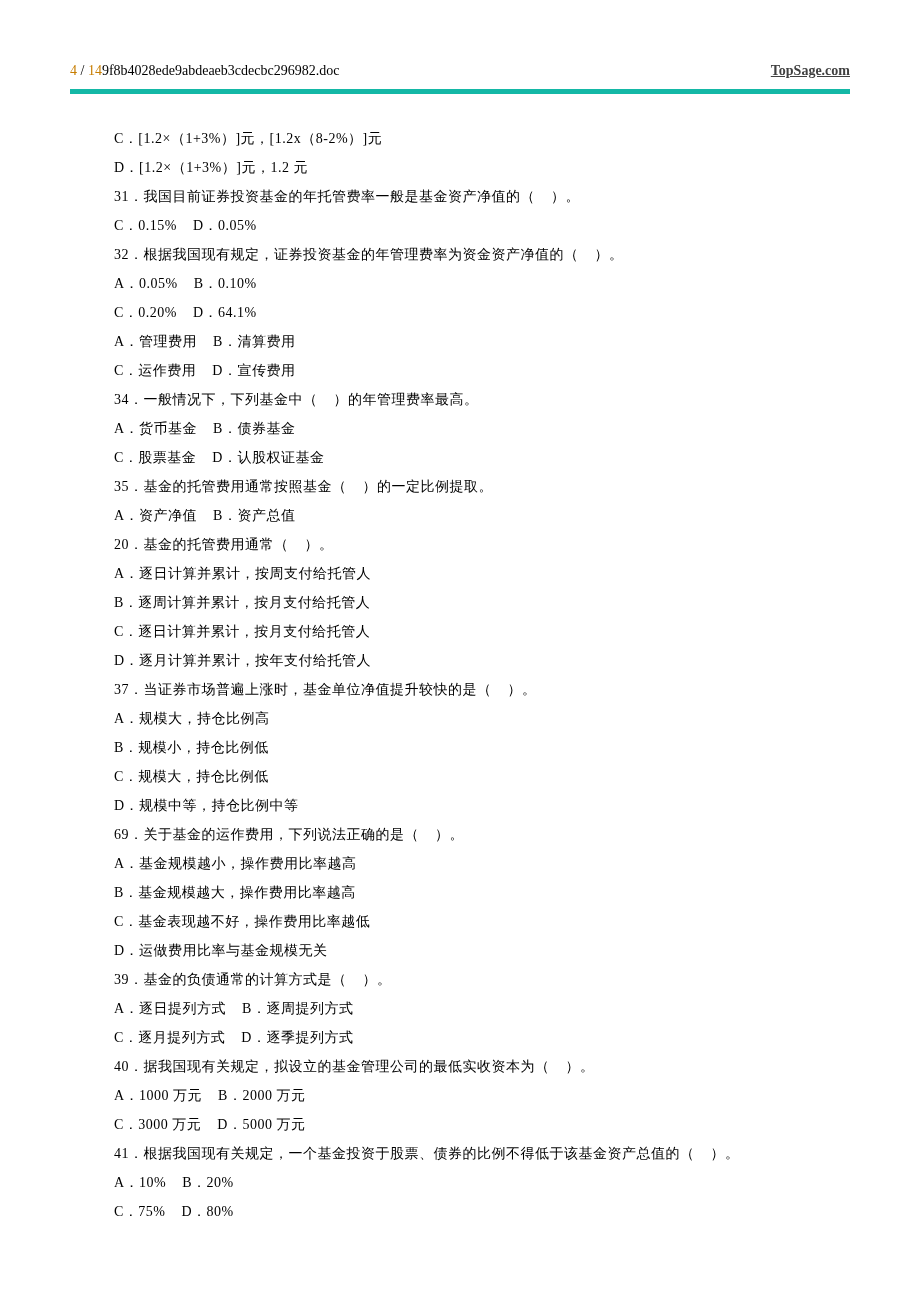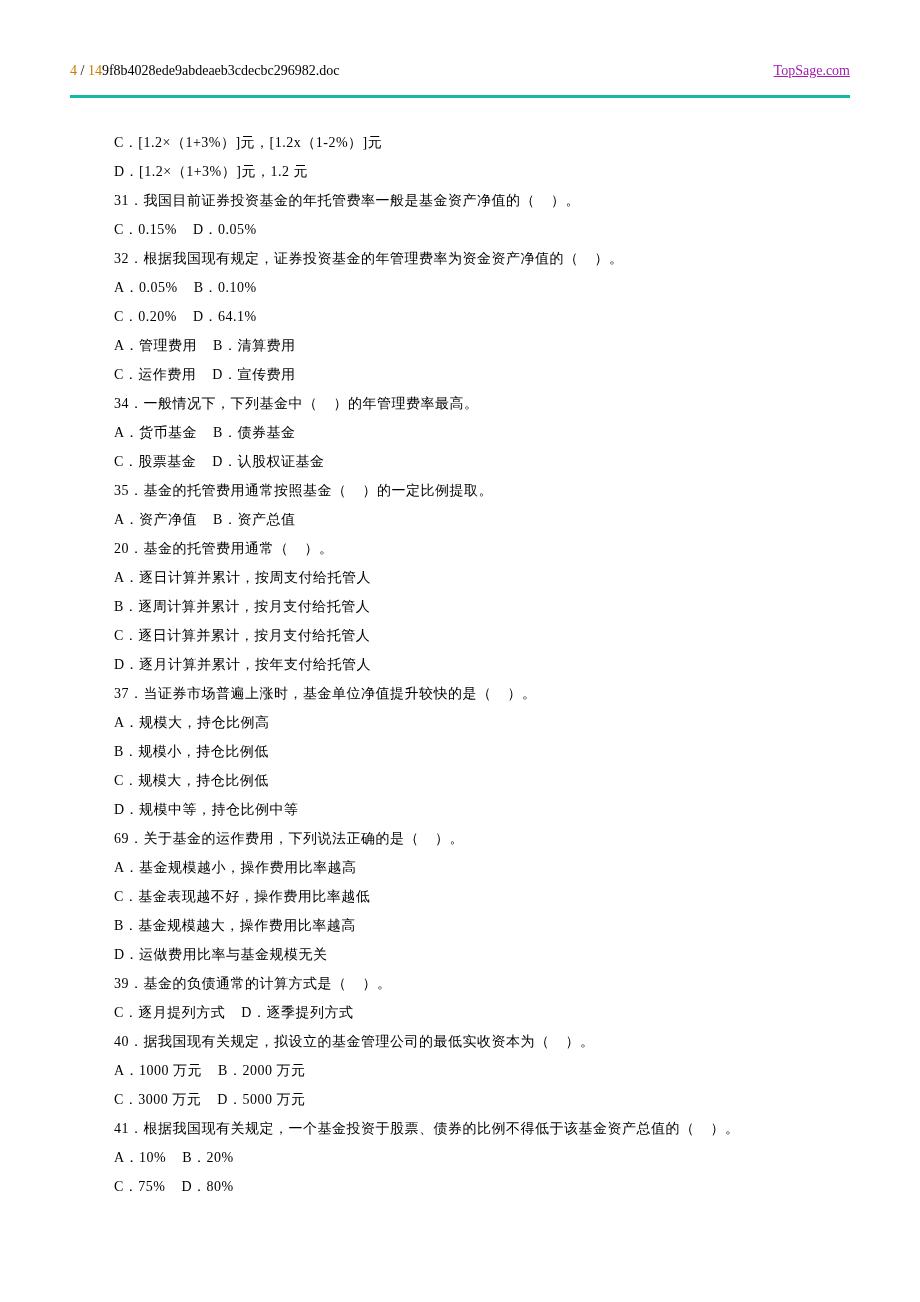--- a/index.html
+++ b/index.html
@@ -14,29 +14,29 @@
   .page {
     width: 920px;
     margin: 0 auto;
     padding: 60px 70px 40px 70px;
     box-sizing: border-box;
   }
   .header {
     display: flex;
     justify-content: space-between;
     align-items: baseline;
-    border-bottom: 3px solid #14b8a6;
-    padding-bottom: 14px;
+    border-bottom: 5px solid #14b8a6;
+    padding-bottom: 8px;
     margin-bottom: 30px;
     font-size: 14px;
   }
   .header .left { color: #c77d00; }
   .header .left .sep { color: #000; }
   .header .center { color: #000; text-align: left; flex: 1; }
-  .header .right { color: #a21caf; text-decoration: underline; }
+  .header .right { color: #404040; text-decoration: underline; font-weight: bold; }
   .content {
     padding-left: 44px;
   }
   .line {
     margin: 0;
     padding: 4px 0;
     white-space: pre-wrap;
     letter-spacing: 0.5px;
   }
 </style>
@@ -47,21 +47,21 @@
 
   <div class="header">
     <span class="left">
       <span>4</span><span class="sep"> / </span><span>14</span>
     </span>
     <span class="center">9f8b4028ede9abdeaeb3cdecbc296982.doc</span>
     <a class="right">TopSage.com</a>
   </div>
 
   <div class="content">
-    <p class="line">C．[1.2×（1+3%）]元，[1.2x（1-2%）]元</p>
+    <p class="line">C．[1.2×（1+3%）]元，[1.2x（8-2%）]元</p>
     <p class="line">D．[1.2×（1+3%）]元，1.2 元</p>
     <p class="line">31．我国目前证券投资基金的年托管费率一般是基金资产净值的（    ）。</p>
     <p class="line">C．0.15%    D．0.05%</p>
     <p class="line">32．根据我国现有规定，证券投资基金的年管理费率为资金资产净值的（    ）。</p>
     <p class="line">A．0.05%    B．0.10%</p>
     <p class="line">C．0.20%    D．64.1%</p>
     <p class="line">A．管理费用    B．清算费用</p>
     <p class="line">C．运作费用    D．宣传费用</p>
     <p class="line">34．一般情况下，下列基金中（    ）的年管理费率最高。</p>
     <p class="line">A．货币基金    B．债券基金</p>
@@ -73,24 +73,25 @@
     <p class="line">B．逐周计算并累计，按月支付给托管人</p>
     <p class="line">C．逐日计算并累计，按月支付给托管人</p>
     <p class="line">D．逐月计算并累计，按年支付给托管人</p>
     <p class="line">37．当证券市场普遍上涨时，基金单位净值提升较快的是（    ）。</p>
     <p class="line">A．规模大，持仓比例高</p>
     <p class="line">B．规模小，持仓比例低</p>
     <p class="line">C．规模大，持仓比例低</p>
     <p class="line">D．规模中等，持仓比例中等</p>
     <p class="line">69．关于基金的运作费用，下列说法正确的是（    ）。</p>
     <p class="line">A．基金规模越小，操作费用比率越高</p>
+    <p class="line">B．基金规模越大，操作费用比率越高</p>
     <p class="line">C．基金表现越不好，操作费用比率越低</p>
-    <p class="line">B．基金规模越大，操作费用比率越高</p>
     <p class="line">D．运做费用比率与基金规模无关</p>
     <p class="line">39．基金的负债通常的计算方式是（    ）。</p>
+    <p class="line">A．逐日提列方式    B．逐周提列方式</p>
     <p class="line">C．逐月提列方式    D．逐季提列方式</p>
     <p class="line">40．据我国现有关规定，拟设立的基金管理公司的最低实收资本为（    ）。</p>
     <p class="line">A．1000 万元    B．2000 万元</p>
     <p class="line">C．3000 万元    D．5000 万元</p>
     <p class="line">41．根据我国现有关规定，一个基金投资于股票、债券的比例不得低于该基金资产总值的（    ）。</p>
     <p class="line">A．10%    B．20%</p>
     <p class="line">C．75%    D．80%</p>
 
   </div>
 

